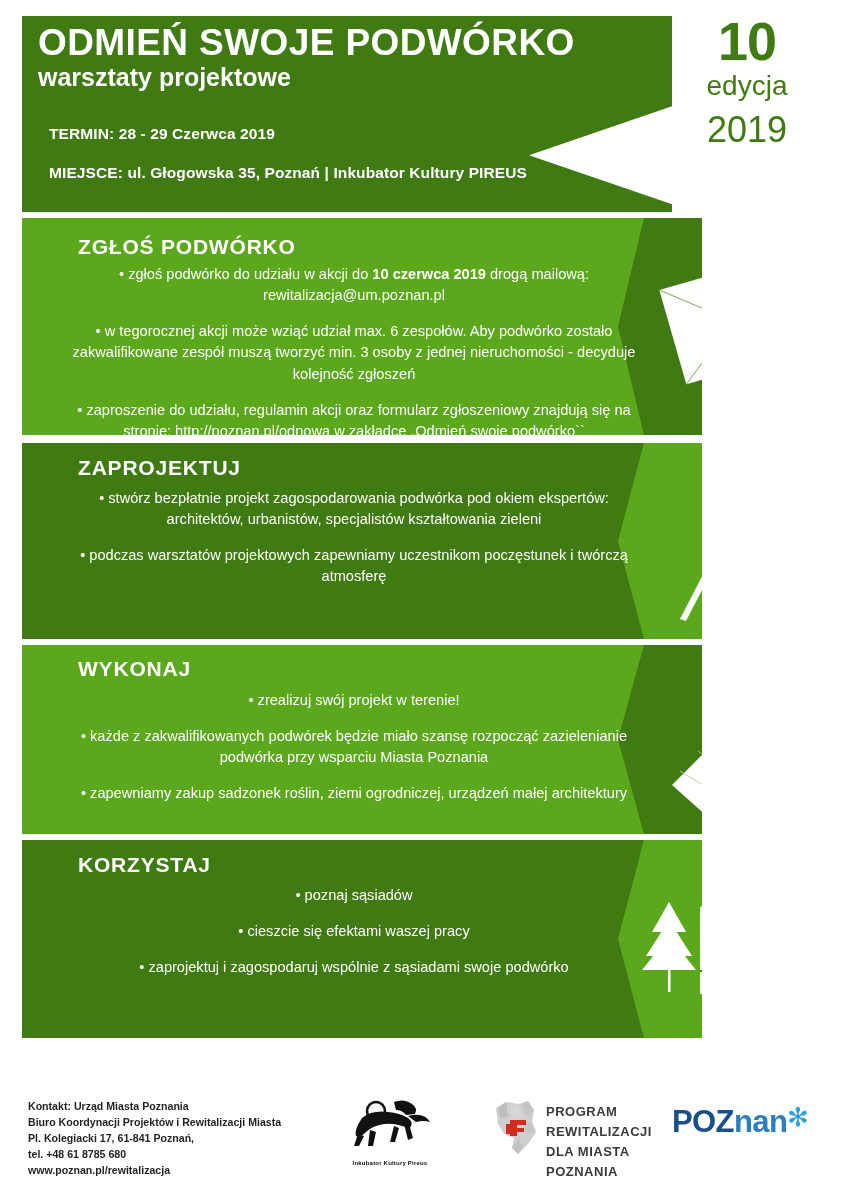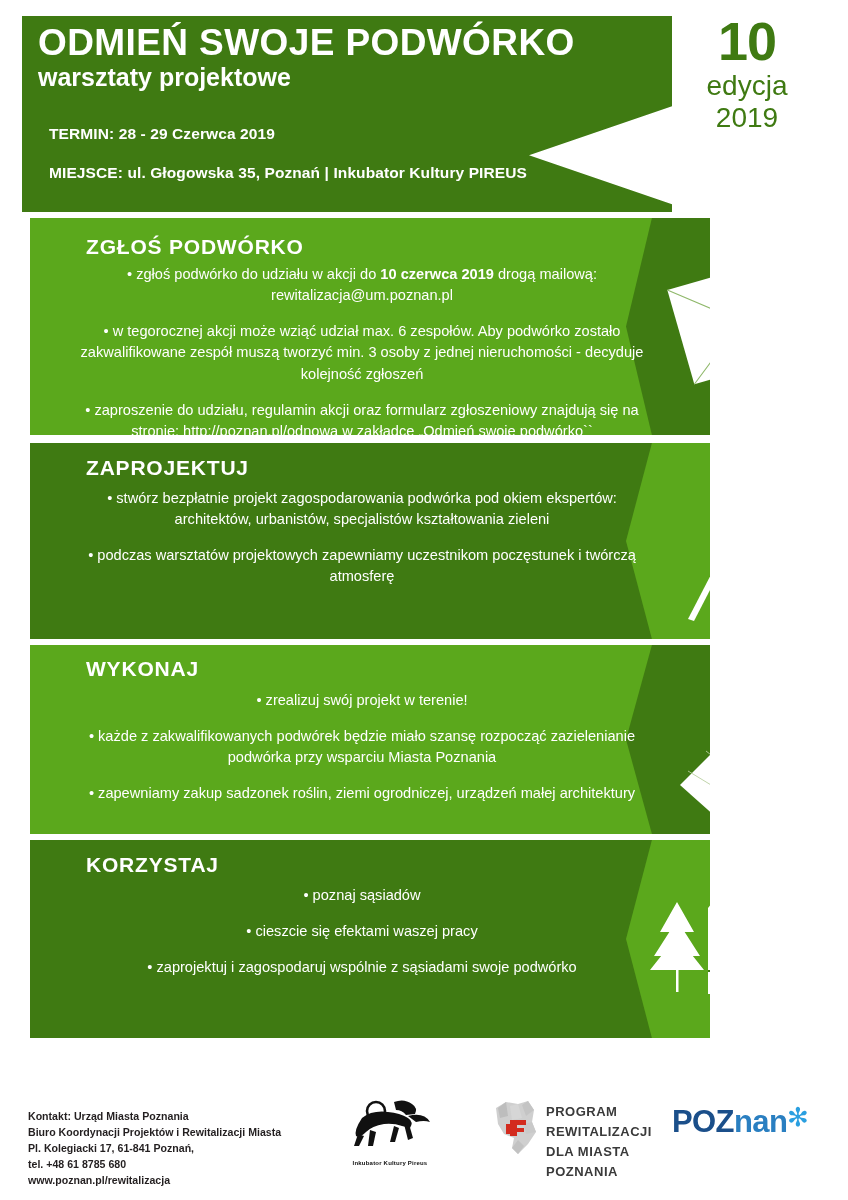--- a/index.html
+++ b/index.html
@@ -30,24 +30,24 @@
     position:absolute;left:38px;top:125px;width:600px;color:#fff;margin-left:11px;
   }
   .header-meta .row{font-size:15.5px;font-weight:bold;margin-bottom:21px;letter-spacing:0.1px;}
 
   .edition{
     position:absolute;right:36px;top:14px;width:130px;text-align:center;
     color:#3f7a12;line-height:1.0;
   }
   .edition .num{font-size:54px;font-weight:bold;letter-spacing:-1px;}
   .edition .word{font-size:28px;font-weight:normal;margin-top:4px;}
-  .edition .yr{font-size:28px;font-weight:normal;margin-top:4px;}
-
-  
-  .section{position:absolute;left:30px;width:680px;overflow:hidden;}
+  .edition .yr{font-size:36px;font-weight:normal;margin-top:12px;}
+
+  
+  .section{position:absolute;left:22px;width:680px;overflow:hidden;}
   .sec-body{
     position:absolute;left:0;top:0;width:650px;height:100%;
   }
   .sec-art{
     position:absolute;left:596px;top:0;width:216px;height:100%;
     -webkit-clip-path:polygon(12% 0,100% 0,100% 100%,12% 100%,0 50%);
     clip-path:polygon(12% 0,100% 0,100% 100%,12% 100%,0 50%);
   }
   .sec-art::before{
     content:"";position:absolute;left:-3px;top:0;width:3px;height:100%;background:#ffffff;
@@ -78,21 +78,21 @@
   #sec2 .sec-title{top:13px;}
   #sec2 .sec-text{top:45px;}
   #sec3 .sec-title{top:12px;}
   #sec3 .sec-text{top:45px;}
   #sec4 .sec-title{top:13px;}
   #sec4 .sec-text{top:45px;}
 
   
   .footer{position:absolute;left:0;top:1090px;width:848px;height:110px;}
   .contact{
-    position:absolute;left:28px;top:18px;width:300px;
+    position:absolute;left:28px;top:8px;width:300px;
     font-size:10.6px;line-height:1.52;color:#231f20;font-weight:bold;
   }
   .contact div{white-space:nowrap;}
 
   .logo-inkubator{position:absolute;left:332px;top:6px;width:116px;height:72px;}
   .logo-inkubator .cap{
     position:absolute;left:0;bottom:2px;width:116px;text-align:center;
     font-size:6px;font-weight:bold;color:#111;letter-spacing:0.2px;
   }
   .logo-program{position:absolute;left:488px;top:6px;width:170px;height:66px;}

